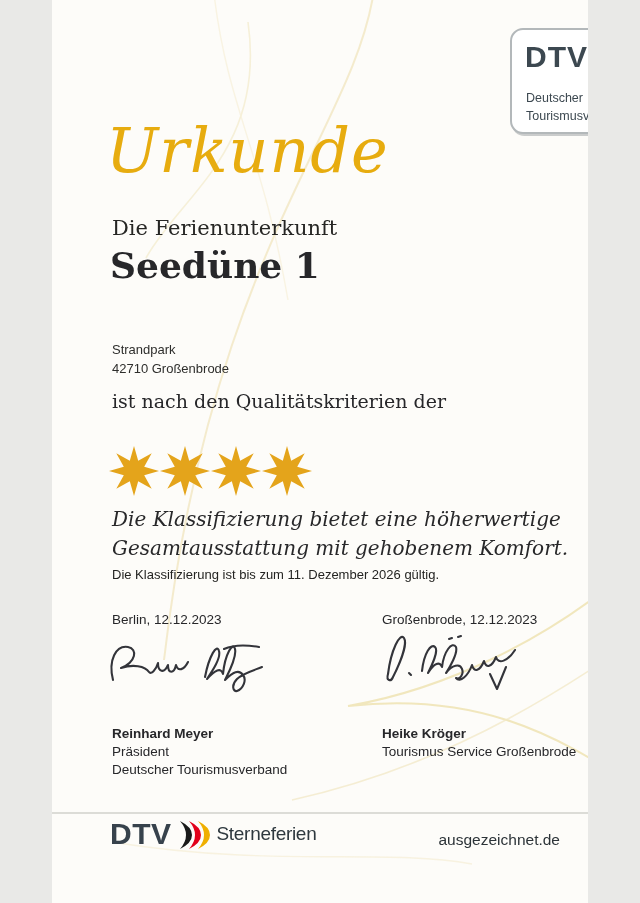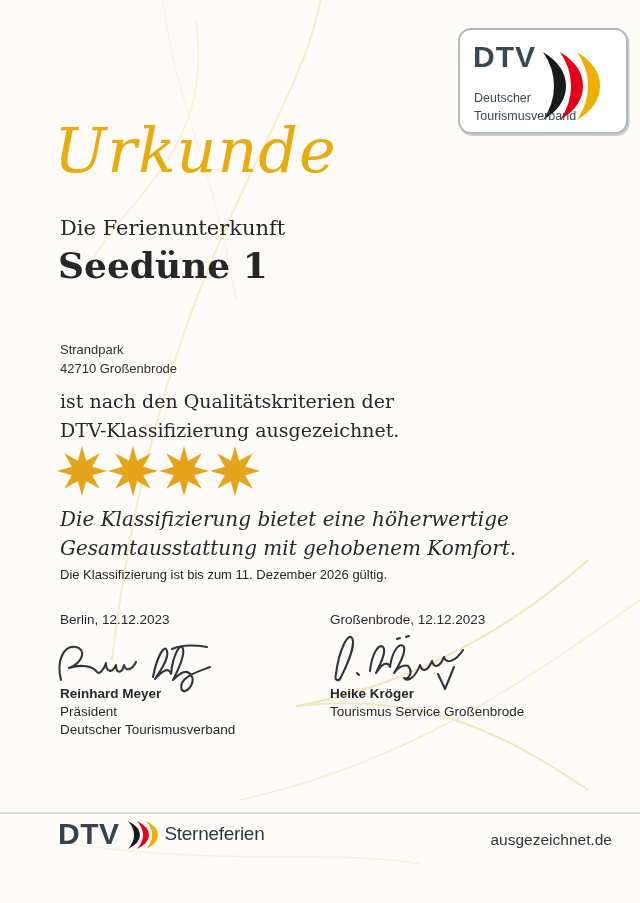--- a/index.html
+++ b/index.html
@@ -1,17 +1,17 @@
 <!DOCTYPE html>
 <html style="--gold: #e7ac0f; --star-gold: #e4a41b; --chevron-black: #1a1a1a; --chevron-red: #e2001a; --chevron-gold: #efaf00; --dtv-text: #3c4850;"><head>
 <meta charset="utf-8">
 <style>
   html,body{margin:0;padding:0;background:#e9e9e7;}
   .page{
-    position:relative;width:640px;height:903px;margin:0 auto;
+    position:relative;width:536px;height:903px;margin:0 auto;
     background:#fdfcf9;overflow:hidden;
     font-family:"Liberation Sans",sans-serif;color:#2b2b29;
     border-bottom:1px solid #e2e2dd;
   }
   .abs{position:absolute;}
   
   .bg-curves{position:absolute;inset:0;pointer-events:none;}
 
   
   .logo-box{
@@ -52,21 +52,21 @@
     font-size:20px;line-height:28.5px;color:#28282a;
   }
   .validity{left:60px;top:567px;font-size:13px;color:#242422;}
 
   .sig-date{font-size:13.5px;color:#27272a;}
   .date-left{left:60px;top:612px;}
   .date-right{left:330px;top:612px;}
   .sig-svg{pointer-events:none;}
   .sig-left-svg{left:53px;top:636px;}
   .sig-right-svg{left:326px;top:622px;}
-  .sig-block{font-size:13.5px;line-height:18px;color:#27272a;}
+  .sig-block{font-size:13.5px;line-height:18px;color:#27272a;margin-top:40px;}
   .sig-block .sig-name{font-weight:bold;}
   .block-left{left:60px;top:685px;}
   .block-right{left:330px;top:685px;}
 
   .footer-rule{left:0;top:812px;width:640px;height:2px;background:#dcdcd7;}
   .footer-logo{left:58px;top:817px;display:flex;align-items:flex-start;}
   .footer-acronym{font-size:30px;font-weight:bold;line-height:34px;color:#37424c;letter-spacing:.5px;}
   .footer-chevrons{margin:3px 6px 0 7px;}
   .footer-brand{font-size:19px;font-weight:400;line-height:34px;color:#2e383e;letter-spacing:-.3px;}
   .website{right:28px;top:831px;font-size:15.5px;color:#2c3338;}
@@ -110,21 +110,20 @@
 
   <div class="abs property-name">Seedüne 1</div>
 
   <div class="abs address">
     <div>Strandpark</div>
     <div>42710 Großenbrode</div>
   </div>
 
   <div class="abs statement">
     <div>ist nach den Qualitätskriterien der</div>
-    <div>DTV-Klassifizierung ausgezeichnet.</div>
   </div>
 
   <div class="abs star-rating">
       <svg width="50" height="52" viewBox="0 0 50 52">
         <polygon points="25.0,1.0 29.2,15.8 42.7,8.3 35.2,21.8 50.0,26.0 35.2,30.2 42.7,43.7 29.2,36.2 25.0,51.0 20.8,36.2 7.3,43.7 14.8,30.2 0.0,26.0 14.8,21.8 7.3,8.3 20.8,15.8" class="star"></polygon>
       </svg>
       <svg width="50" height="52" viewBox="0 0 50 52">
         <polygon points="25.0,1.0 29.2,15.8 42.7,8.3 35.2,21.8 50.0,26.0 35.2,30.2 42.7,43.7 29.2,36.2 25.0,51.0 20.8,36.2 7.3,43.7 14.8,30.2 0.0,26.0 14.8,21.8 7.3,8.3 20.8,15.8" class="star"></polygon>
       </svg>
       <svg width="50" height="52" viewBox="0 0 50 52">

